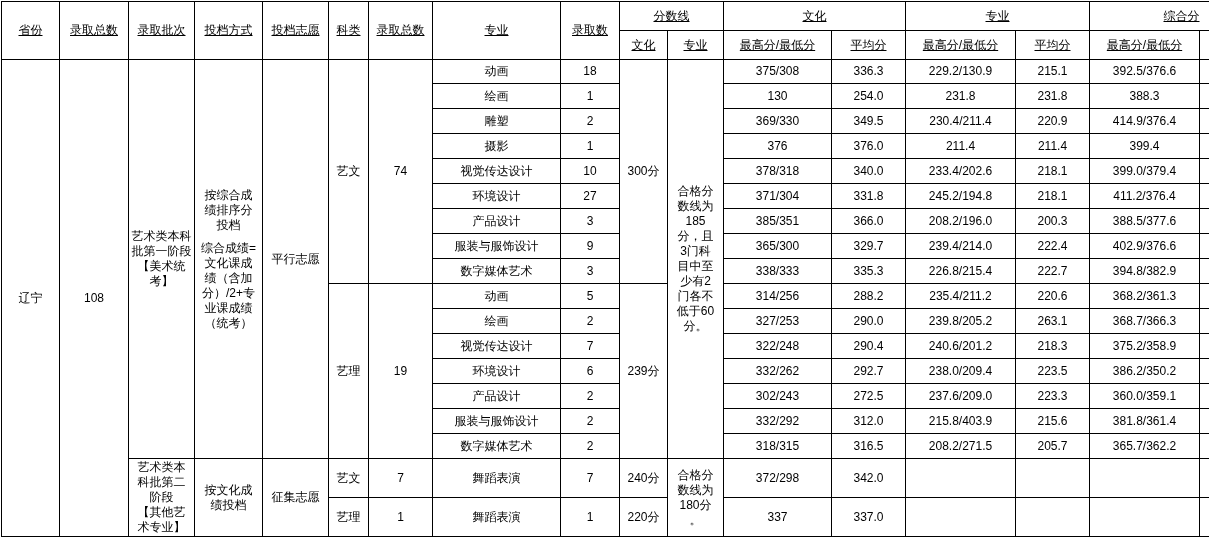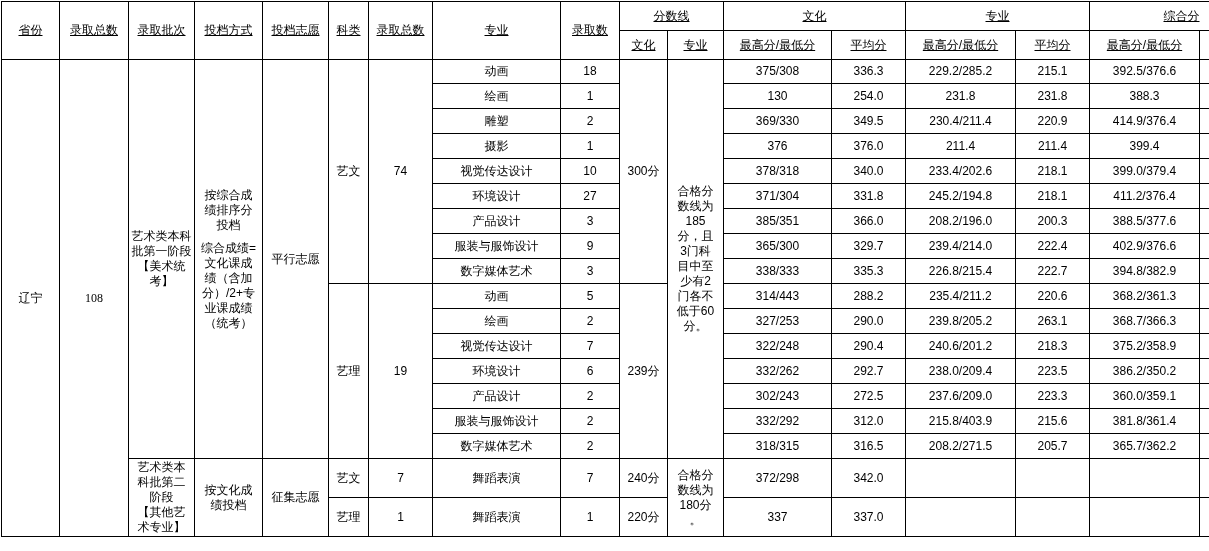--- a/index.html
+++ b/index.html
@@ -37,21 +37,20 @@
   }
   th.hdr {
     font-weight: bold;
     font-size: 12.5px;
     height: 26px;
     text-decoration: underline;
   }
   td.vcell {
     font-weight: bold;
     font-size: 12.5px;
-    font-family: Liberation Serif, serif;
   }
   td.small {
     font-size: 12px;
   }
   td.num {
     font-size: 12.5px;
   }
   td.wrapcell {
     font-weight: bold;
     font-size: 12.5px;
@@ -149,21 +148,21 @@
           <div>分，且</div>
           <div>3门科</div>
           <div>目中至</div>
           <div>少有2</div>
           <div>门各不</div>
           <div>低于60</div>
           <div>分。</div>
         </td>
         <td class="num">375/308</td>
         <td class="num">336.3</td>
-        <td class="num">229.2/285.2</td>
+        <td class="num">229.2/130.9</td>
         <td class="num">215.1</td>
         <td class="num">392.5/376.6</td>
         <td class="num">383.3</td>
       </tr>
 
       <tr style="height:25px">
         <td class="small">绘画</td>
         <td class="num">1</td>
         <td class="num">130</td>
         <td class="num">254.0</td>
@@ -249,21 +248,21 @@
         <td class="num">394.8/382.9</td>
         <td class="num">390.4</td>
       </tr>
 
       <tr style="height:25px">
         <td class="vcell" rowspan="7">艺理</td>
         <td class="num" rowspan="7">19</td>
         <td class="small">动画</td>
         <td class="num">5</td>
         <td class="small" rowspan="7">239分</td>
-        <td class="num">314/443</td>
+        <td class="num">314/256</td>
         <td class="num">288.2</td>
         <td class="num">235.4/211.2</td>
         <td class="num">220.6</td>
         <td class="num">368.2/361.3</td>
         <td class="num">364.7</td>
       </tr>
 
       <tr style="height:25px">
         <td class="small">绘画</td>
         <td class="num">2</td>

